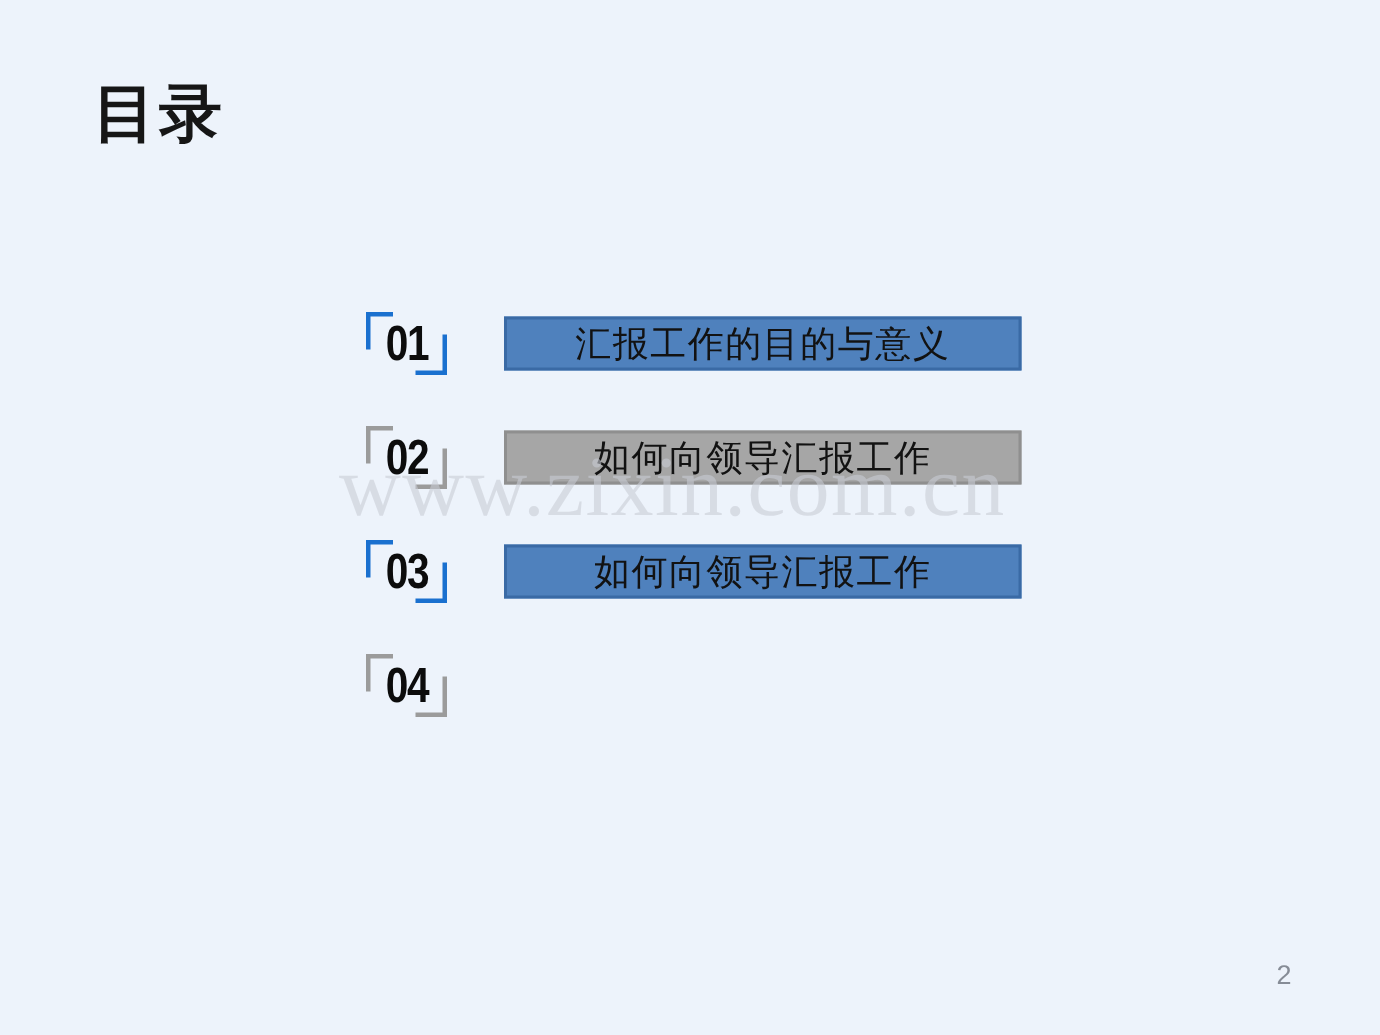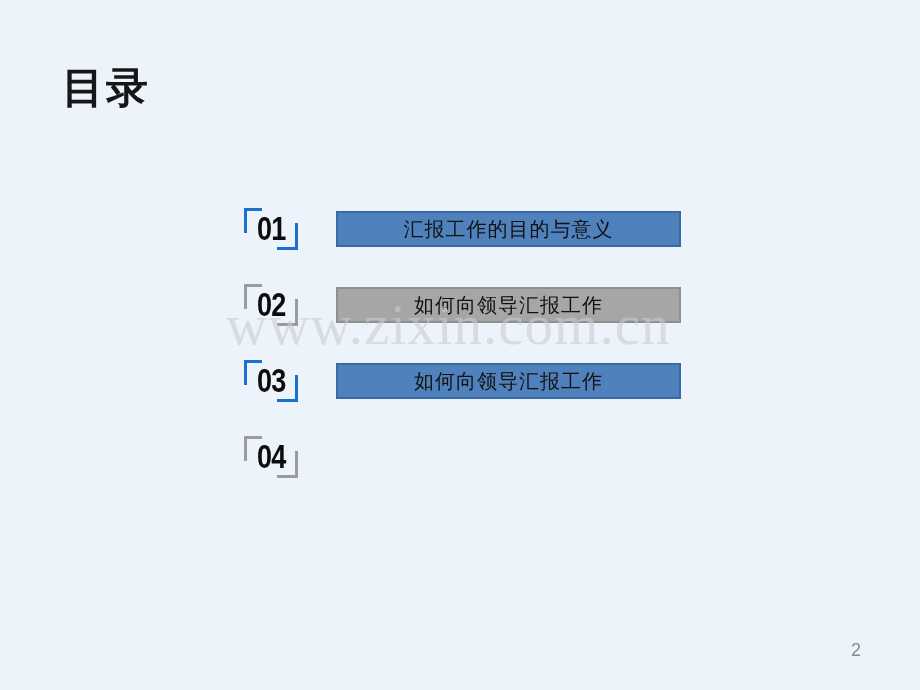--- a/index.html
+++ b/index.html
@@ -11,21 +11,21 @@
     position: relative;
     width: 920px;
     height: 690px;
     background: var(--bg, #edf3fb);
     overflow: hidden;
     margin: 0 auto;
   }
   .title {
     position: absolute;
     left: 62px;
-    top: 60px;
+    top: 48px;
     margin: 0;
     font-size: 42px;
     font-weight: 600;
     color: #161616;
     letter-spacing: 2px;
   }
   .toc {
     position: absolute;
     left: 244px;
     top: 206px;
@@ -84,21 +84,21 @@
   }
   .toc-row.blue .bar {
     background: var(--blue-fill, #4f81bd);
     border-color: var(--blue-border, #3a6aa5);
   }
   .toc-row.gray .bar {
     background: var(--gray-fill, #a6a6a6);
     border-color: var(--gray-border, #8f8f8f);
   }
   .bar-label {
-    font-size: 20px;
+    font-size: 24px;
     font-weight: 500;
     color: #121212;
     letter-spacing: 1px;
     white-space: nowrap;
   }
   .watermark {
     position: absolute;
     left: 226px;
     top: 296px;
     font-size: 57px;

